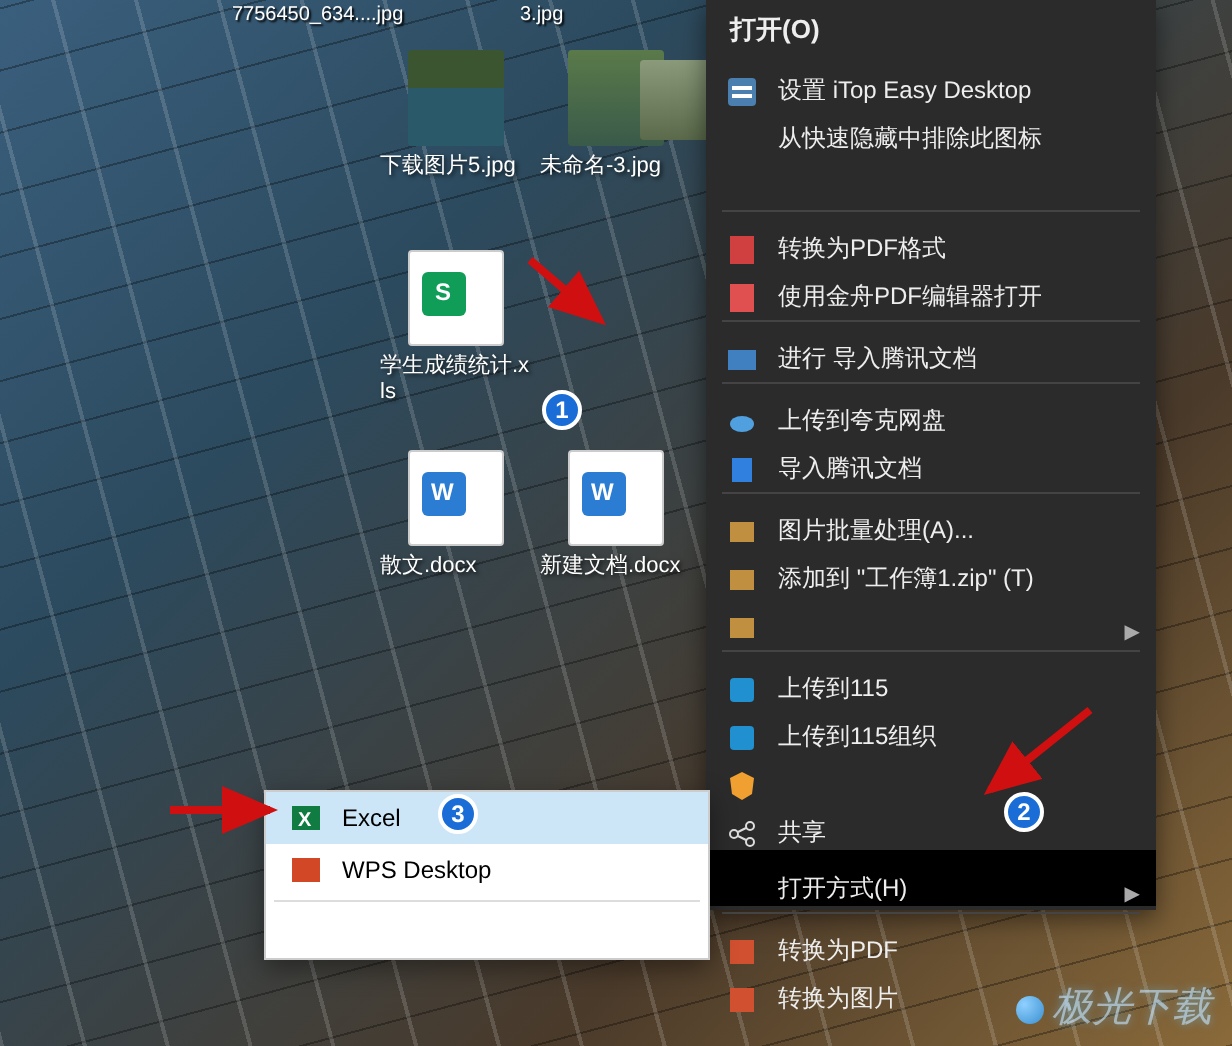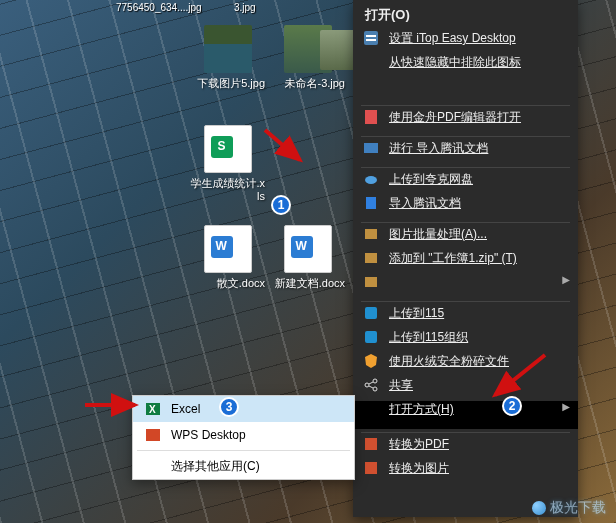--- a/index.html
+++ b/index.html
@@ -9,68 +9,68 @@
   position: absolute; inset: 0;
   background: linear-gradient(135deg, #3a5f7d 0%, #2c4a5e 30%, #4a3a2a 70%, #8a6a3a 100%);
 }
 .desktop::before {
   content: ""; position: absolute; inset: 0;
   background:
     repeating-linear-gradient(75deg, rgba(255,255,255,0.15) 0px, rgba(255,255,255,0.15) 2px, transparent 2px, transparent 40px),
     repeating-linear-gradient(-15deg, rgba(0,0,0,0.3) 0px, rgba(0,0,0,0.3) 1px, transparent 1px, transparent 30px);
 }
 
-.icon { position: absolute; width: 75px; height: 90px; text-align: right; }
+.icon { position: absolute; width: 75px; height: 90px; text-align: left; }
 .icon .thumb { width: 48px; height: 48px; margin: 0 auto 4px; border-radius: 2px; }
 .icon .label { color: #fff; font-size: 11px; text-shadow: 1px 1px 2px rgba(0,0,0,0.8); line-height: 1.2; word-break: break-all; }
 .icon.selected .thumb { outline: 1px solid rgba(120,180,255,0.8); background-color: rgba(120,180,255,0.3); }
 
 .thumb.img1 { background: linear-gradient(#3a5530 40%, #2a5a6a 40%); }
 .thumb.img2 { background: linear-gradient(#5a7a4a, #3a5a4a); }
 .thumb.img3 { background: linear-gradient(#8a9a7a, #5a6a4a); height: 40px; width: 40px; }
 .thumb.xls { background: #fff; border: 1px solid #ccc; position: relative; }
 .thumb.xls::before { content: ""; position: absolute; left: 6px; top: 10px; width: 22px; height: 22px; background: #0f9d58; border-radius: 3px; }
 .thumb.xls::after { content: "S"; position: absolute; left: 13px; top: 13px; color: #fff; font-size: 12px; font-weight: bold; }
 .thumb.doc { background: #fff; border: 1px solid #ccc; position: relative; }
 .thumb.doc::before { content: ""; position: absolute; left: 6px; top: 10px; width: 22px; height: 22px; background: #2b7cd3; border-radius: 3px; }
 .thumb.doc::after { content: "W"; position: absolute; left: 11px; top: 13px; color: #fff; font-size: 12px; font-weight: bold; }
 
 .ctx-menu { position: absolute; background: #2b2b2b; color: #eee; font-size: 12px; box-shadow: 0 4px 12px rgba(0,0,0,0.5); }
-.ctx-main { left: 353px; top: 0px; width: 225px; height: 517px; }
-.ctx-item { display: flex; align-items: flex-start; height: 24px; padding: 0 18px 0 8px; cursor: default; position: relative; text-decoration: underline; }
+.ctx-main { left: 353px; top: 0px; width: 225px; height: 455px; }
+.ctx-item { display: flex; align-items: flex-end; height: 24px; padding: 0 18px 0 8px; cursor: default; position: relative; }
 .ctx-item.tall { height: 28px; }
 .ctx-item .mi { width: 20px; height: 16px; margin-right: 8px; display: flex; align-items: center; justify-content: center; font-size: 12px; }
 .ctx-item .txt { flex: 1; white-space: nowrap; }
 .ctx-item .arrow { position: absolute; right: 8px; font-size: 10px; color: #aaa; }
 .ctx-item.hover { background: #000000; }
 .ctx-sep { height: 1px; background: #444; margin: 3px 8px; }
 .ctx-header { padding: 6px 12px; font-size: 13px; font-weight: bold; }
 
 .sub-menu { position: absolute; left: 132px; top: 395px; width: 223px; background: #fff; color: #000; box-shadow: 0 4px 12px rgba(0,0,0,0.4); border: 1px solid #ccc; }
 .sub-item { display: flex; align-items: center; height: 26px; padding: 0 10px; font-size: 12px; }
 .sub-item.hover { background: #cde6f7; }
 .sub-item .si { width: 20px; height: 18px; margin-right: 8px; display: flex; align-items: center; justify-content: center; }
 .sub-sep { height: 1px; background: #ddd; margin: 2px 4px; }
 
 .badge { position: absolute; width: 20px; height: 20px; border-radius: 50%; color: #fff; font-size: 12px; font-weight: bold; display: flex; align-items: center; justify-content: center; border: 2px solid #fff; background: #1a6dd6; }
 .arrow-ann { position: absolute; pointer-events: none; }
 
 .mi svg, .si svg { width: 16px; height: 16px; }
 
-.watermark { position: absolute; right: 10px; bottom: 6px; color: rgba(200,230,255,0.6); font-size: 14px; text-shadow: 0 0 4px rgba(100,200,255,0.5); }
+.watermark { position: absolute; right: 10px; bottom: 6px; color: rgba(200,230,255,0.6); font-size: 20px; font-style: italic; text-shadow: 0 0 4px rgba(100,200,255,0.5); }
 .watermark .wball { display:inline-block; width:14px; height:14px; border-radius:50%; background: radial-gradient(circle at 30% 30%, #8fd0ff, #3a8fd0); vertical-align: middle; margin-right:4px;}
 
 .fname-top { position:absolute; top:2px; font-size:10px; color:#fff; text-shadow:1px 1px 1px #000;}
 </style>
 </head>
 <body>
 
 <div class="desktop">
   <div class="fname-top" style="left:116px">7756450_634....jpg</div>
-  <div class="fname-top" style="left:234px">3.jpg</div>
+  <div class="fname-top" style="left:260px">3.jpg</div>
   <div class="fname-top" style="left:390px">4.jpg</div>
   <div class="fname-top" style="left:450px">4_watermark...</div>
 
   <div class="icon" style="left:190px; top:25px">
     <div class="thumb img1"></div>
     <div class="label">下载图片5.jpg</div>
   </div>
   <div class="icon" style="left:270px; top:25px">
     <div class="thumb img2"></div>
     <div class="label">未命名-3.jpg</div>
@@ -107,20 +107,28 @@
       <span class="mi"></span>
       <span class="txt">从快速隐藏中排除此图标</span>
     </div>
     <div class="ctx-item">
       <span class="mi"></span>
     </div>
     <div class="ctx-sep"></div>
     <div class="ctx-item">
       <span class="mi">
           <svg viewBox="0 0 16 16">
+            <rect x="2" y="1" width="12" height="14" fill="#d04040"></rect>
+          </svg>
+        </span>
+      <span class="txt">转换为PDF格式</span>
+    </div>
+    <div class="ctx-item">
+      <span class="mi">
+          <svg viewBox="0 0 16 16">
             <rect x="2" y="1" width="12" height="14" fill="#e05050"></rect>
           </svg>
         </span>
       <span class="txt">使用金舟PDF编辑器打开</span>
     </div>
     <div class="ctx-sep"></div>
     <div class="ctx-item">
       <span class="mi">
           <svg viewBox="0 0 16 16">
             <rect x="1" y="3" width="14" height="10" fill="#4080c0"></rect>
@@ -186,21 +194,20 @@
           </svg>
         </span>
       <span class="txt">上传到115组织</span>
     </div>
     <div class="ctx-item">
       <span class="mi">
           <svg viewBox="0 0 16 16">
             <path d="M8 1 L14 4 L13 12 L8 15 L3 12 L2 4 Z" fill="#f0a030"></path>
           </svg>
         </span>
-      <span class="txt">使用火绒安全粉碎文件</span>
     </div>
     <div class="ctx-item">
       <span class="mi">
           <svg viewBox="0 0 16 16">
             <circle cx="4" cy="8" r="2" fill="none" stroke="#ddd"></circle>
             <circle cx="12" cy="4" r="2" fill="none" stroke="#ddd"></circle>
             <circle cx="12" cy="12" r="2" fill="none" stroke="#ddd"></circle>
             <path d="M6 7 L10 5 M6 9 L10 11" stroke="#ddd"></path>
           </svg>
         </span>
@@ -245,21 +252,20 @@
       <span class="si">
           <svg viewBox="0 0 16 16">
             <rect x="1" y="2" width="14" height="12" fill="#d24726"></rect>
           </svg>
         </span>
       <span>WPS Desktop</span>
     </div>
     <div class="sub-sep"></div>
     <div class="sub-item">
       <span class="si"></span>
-      <span>选择其他应用(C)</span>
     </div>
   </div>
 
   <div class="badge" style="left:271px; top:195px">1</div>
   <div class="badge" style="left:502px; top:396px">2</div>
   <div class="badge" style="left:219px; top:397px">3</div>
 
   <svg class="arrow-ann" style="left:0;top:0;width:616px;height:523px;position:absolute">
     <defs>
         <marker id="ah" markerWidth="8" markerHeight="8" refX="6" refY="3" orient="auto">

